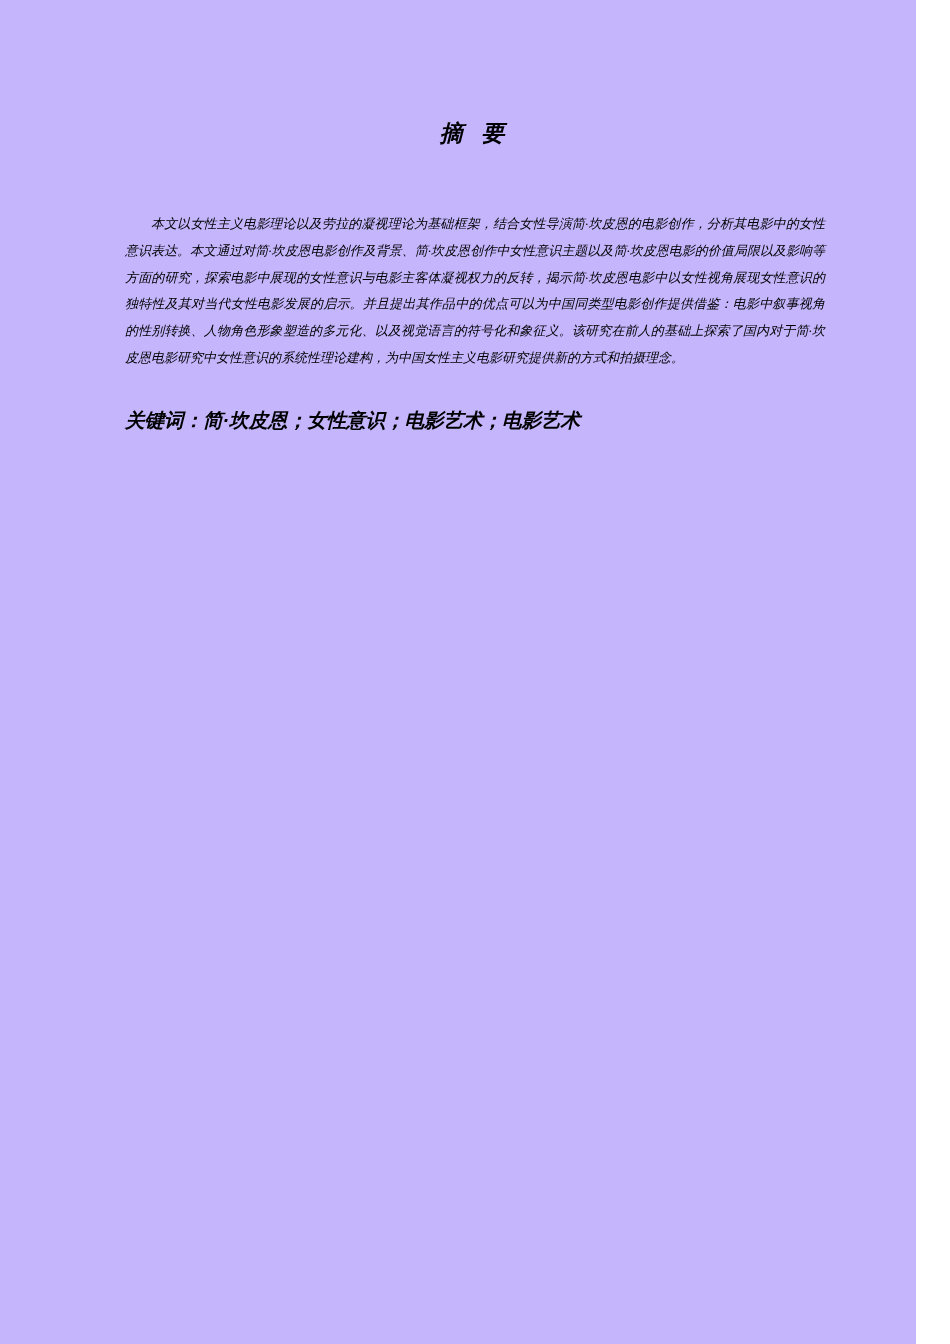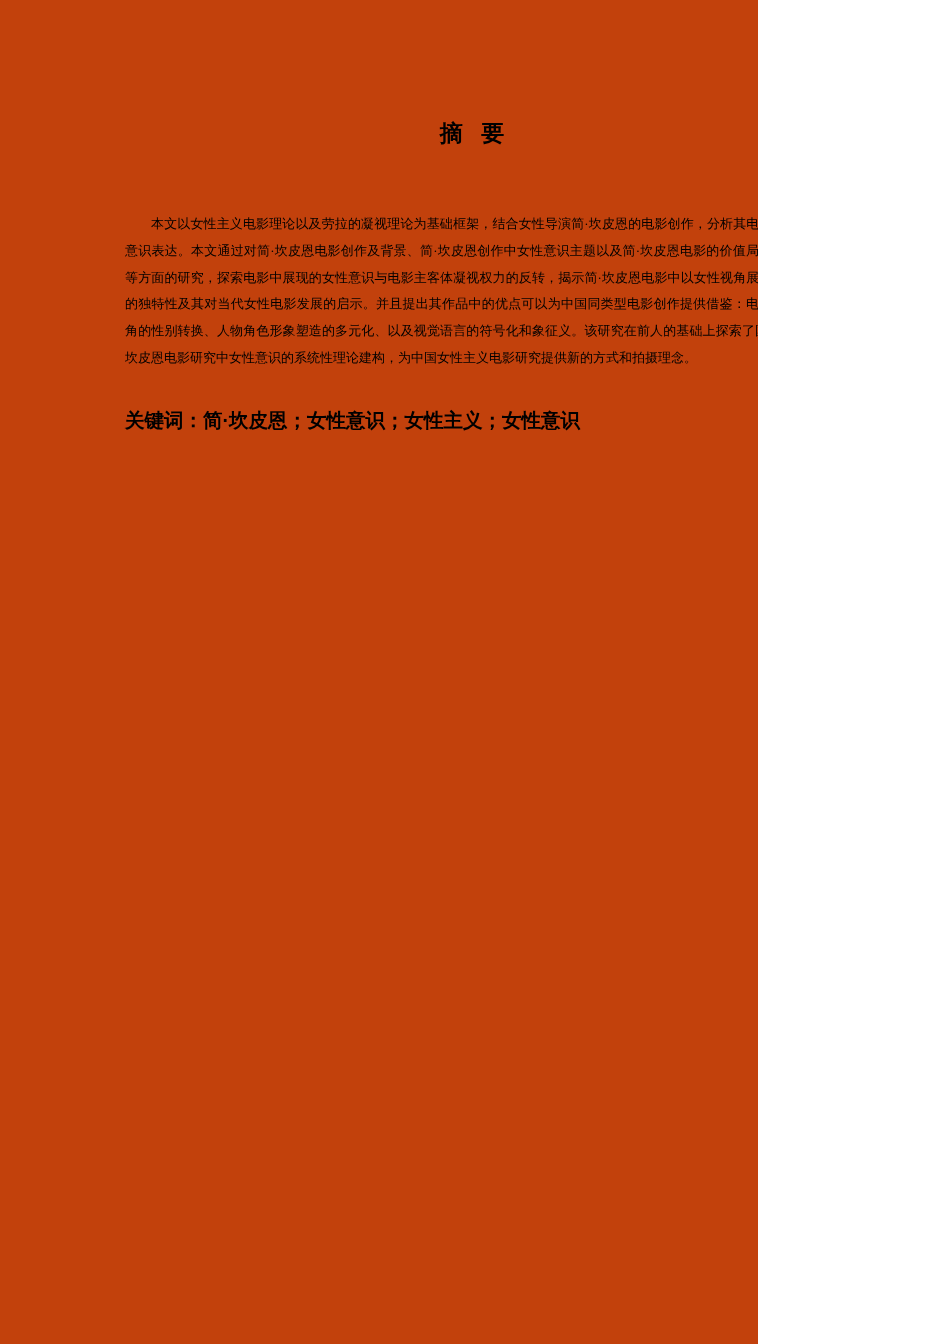--- a/index.html
+++ b/index.html
@@ -1,28 +1,29 @@
 <!DOCTYPE html>
 <html><head>
 <meta charset="utf-8">
 <style>
   html, body {
     margin: 0;
     padding: 0;
     background: #ffffff;
   }
   .page {
-    width: 758px;
+    width: 916px;
     height: 1344px;
-    background: #c2410c;
+    background: #c4b5fd;
     position: relative;
     box-sizing: border-box;
     font-family: "Liberation Serif", "DejaVu Serif", serif;
     color: #000000;
     overflow: hidden;
+    font-style: italic;
   }
   .content {
     position: absolute;
     left: 125px;
     top: 0;
     width: 700px;
   }
   .doc-title {
     margin-top: 118px;
     text-align: center;
@@ -51,15 +52,15 @@
     color: #000;
   }
 </style>
 </head>
 <body>
 
 <div class="page">
   <div class="content">
     <div class="doc-title">摘 要</div>
     <div class="abstract-body">本文以女性主义电影理论以及劳拉的凝视理论为基础框架，结合女性导演简·坎皮恩的电影创作，分析其电影中的女性意识表达。本文通过对简·坎皮恩电影创作及背景、简·坎皮恩创作中女性意识主题以及简·坎皮恩电影的价值局限以及影响等方面的研究，探索电影中展现的女性意识与电影主客体凝视权力的反转，揭示简·坎皮恩电影中以女性视角展现女性意识的独特性及其对当代女性电影发展的启示。并且提出其作品中的优点可以为中国同类型电影创作提供借鉴：电影中叙事视角的性别转换、人物角色形象塑造的多元化、以及视觉语言的符号化和象征义。该研究在前人的基础上探索了国内对于简·坎皮恩电影研究中女性意识的系统性理论建构，为中国女性主义电影研究提供新的方式和拍摄理念。</div>
-    <div class="keywords">关键词：简·坎皮恩；女性意识；女性主义；女性意识</div>
+    <div class="keywords">关键词：简·坎皮恩；女性意识；电影艺术；电影艺术</div>
   </div>
 </div>
 
 </body></html>

